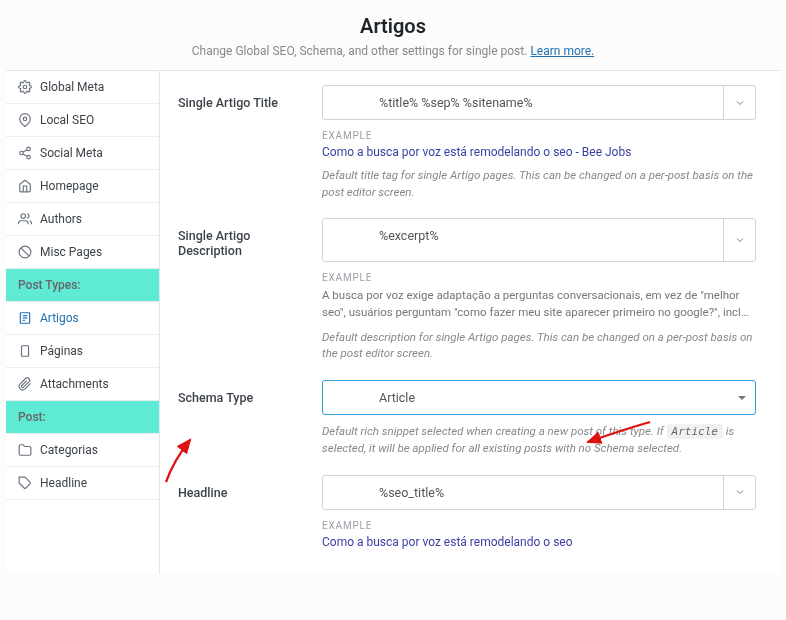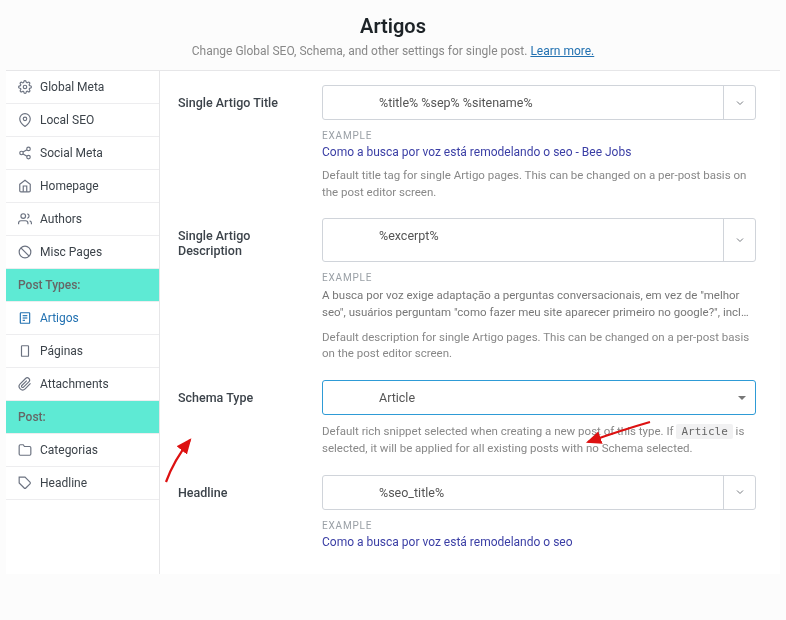--- a/index.html
+++ b/index.html
@@ -153,20 +153,21 @@
     .example-text {
       font-size: 11.5px;
       color: #777;
       line-height: 1.45;
     }
     .help-text {
       font-size: 11.5px;
       color: #888;
       line-height: 1.45;
       margin-top: 8px;
+      font-style: italic;
     }
     .code-pill {
       font-family: Menlo, Consolas, monospace;
       background: #f1f1f2;
       padding: 1px 5px;
       border-radius: 2px;
       font-size: 11px;
       color: #666;
     }
     .arrow-svg {

